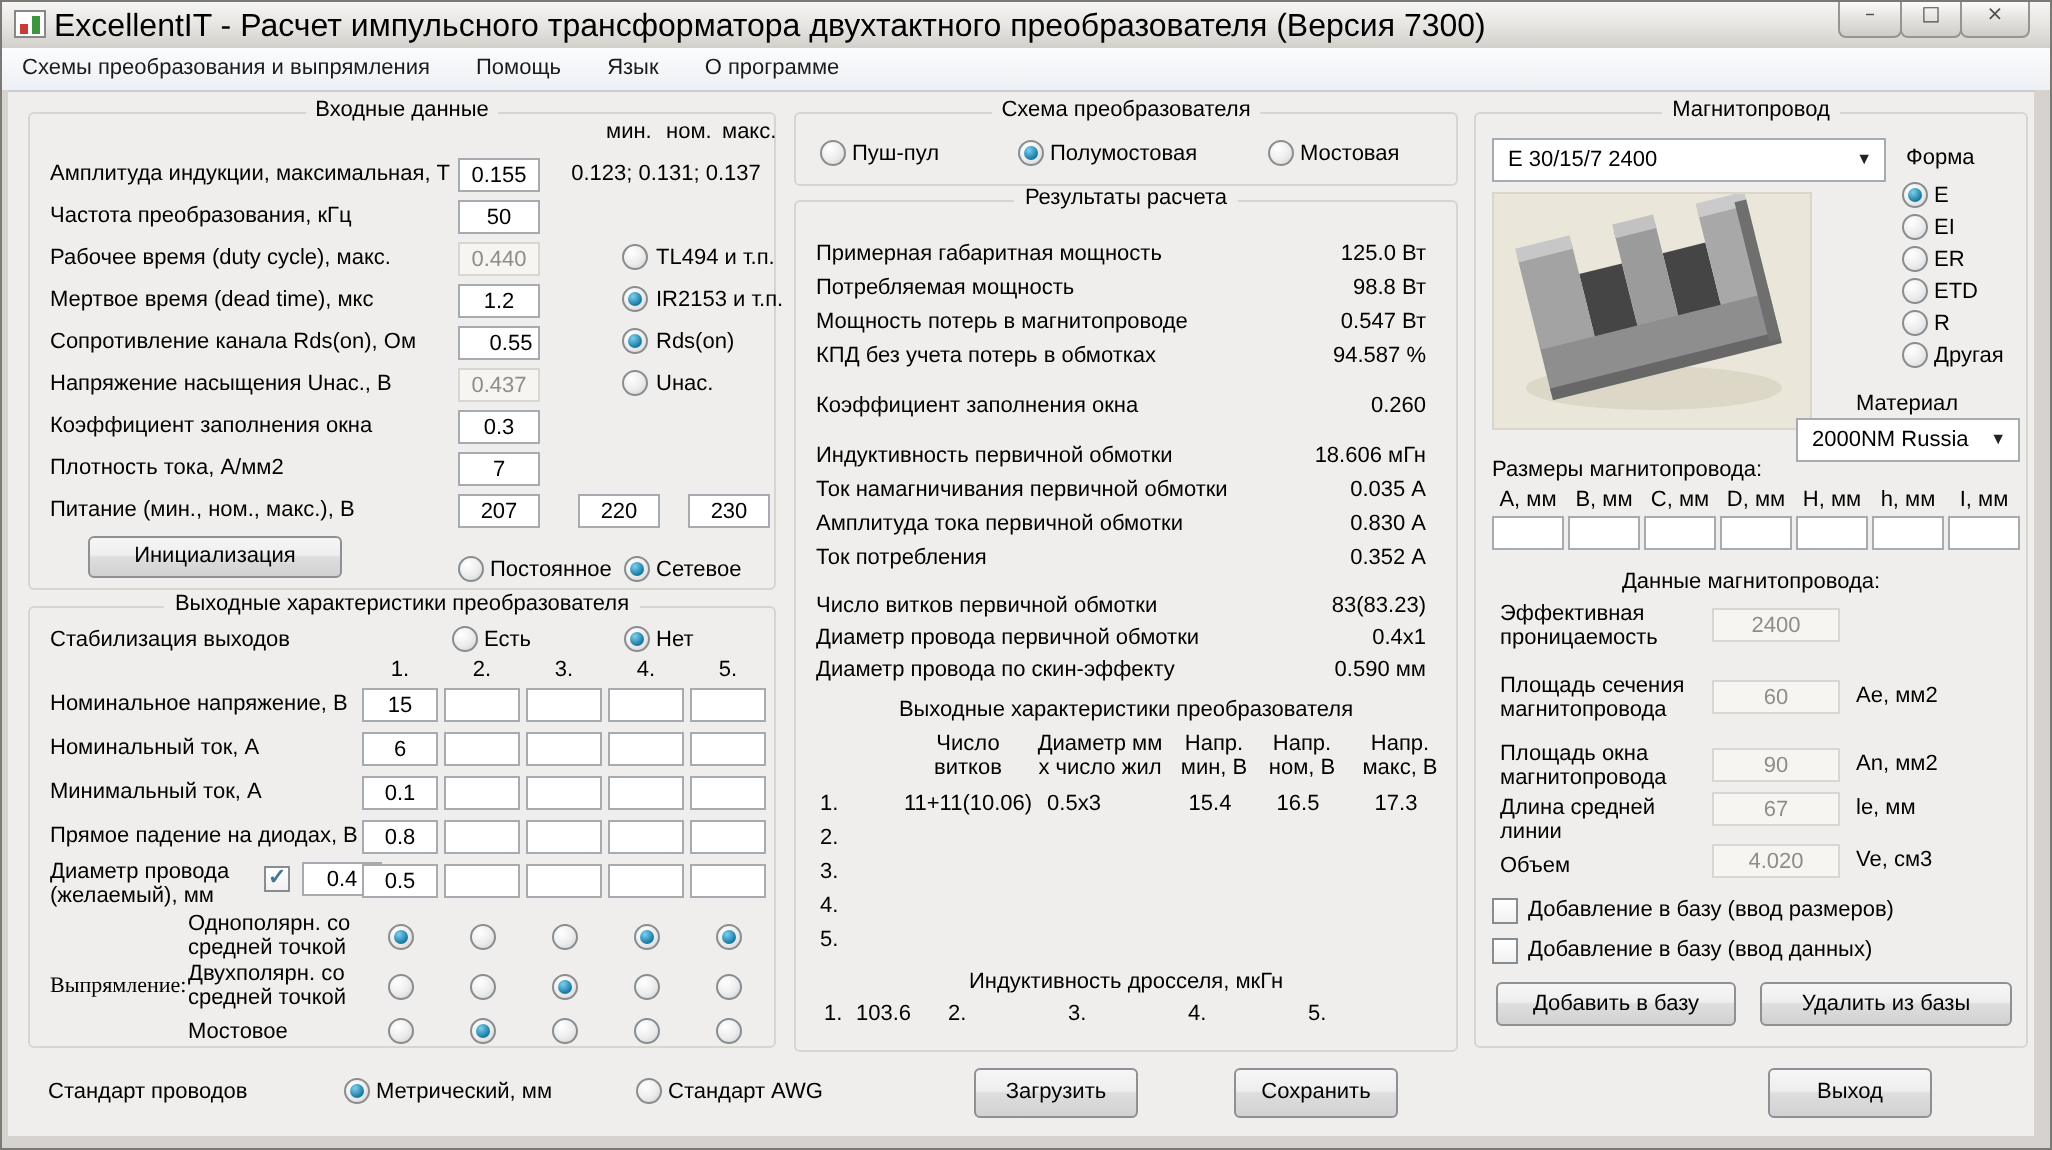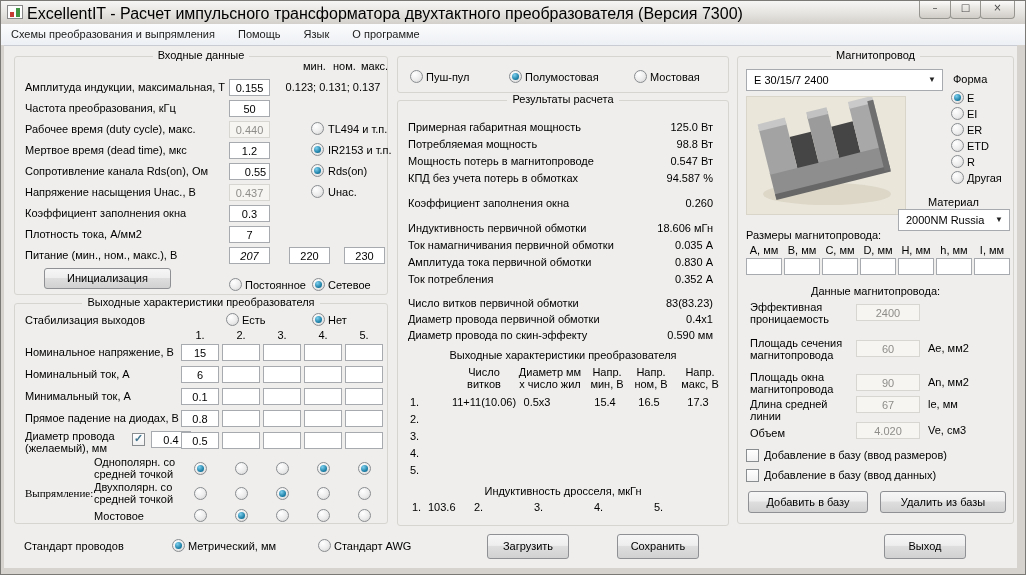--- a/index.html
+++ b/index.html
@@ -97,21 +97,21 @@
   <span class="rd" style="left:296px;top:128px;"></span>
   <span class="lbl" style="left:313px;top:129px;">Uнас.</span>
 
   <span class="lbl" style="left:10px;top:150px;">Коэффициент заполнения окна</span>
   <input class="in" style="left: 214px; top: 148px; width: 41px;" value="0.3">
 
   <span class="lbl" style="left:10px;top:171px;">Плотность тока, А/мм2</span>
   <input class="in" style="left: 214px; top: 169px; width: 41px;" value="7">
 
   <span class="lbl" style="left:10px;top:192px;">Питание (мин., ном., макс.), В</span>
-  <input class="in" style="left: 214px; top: 190px; width: 41px; font-style: italic;" value="207">
+  <input class="in" style="left: 214px; top: 190px; width: 41px;" value="207">
   <input class="in" style="left: 274px; top: 190px; width: 41px;" value="220">
   <input class="in" style="left: 329px; top: 190px; width: 41px;" value="230">
 
   <div class="btn" style="left:29px;top:211px;width:127px;height:21px;line-height:19px;">Инициализация</div>
   <span class="rd" style="left:214px;top:221px;"></span>
   <span class="lbl" style="left:230px;top:222px;">Постоянное</span>
   <span class="rd on" style="left:297px;top:221px;"></span>
   <span class="lbl" style="left:313px;top:222px;">Сетевое</span>
 </div>
 
@@ -192,20 +192,21 @@
   <span class="rd" style="left:343px;top:205px;"></span>
 </div>
 
 <span class="lbl" style="left:24px;top:540px;">Стандарт проводов</span>
 <span class="rd on" style="left:172px;top:539px;"></span>
 <span class="lbl" style="left:188px;top:540px;">Метрический, мм</span>
 <span class="rd" style="left:318px;top:539px;"></span>
 <span class="lbl" style="left:334px;top:540px;">Стандарт AWG</span>
 
 <div class="group" style="left:397px;top:56px;width:330px;height:35px;">
+  <div class="gt"><span>Схема преобразователя</span></div>
   <span class="rd" style="left:12px;top:13px;"></span>
   <span class="lbl" style="left:28px;top:14px;">Пуш-пул</span>
   <span class="rd on" style="left:111px;top:13px;"></span>
   <span class="lbl" style="left:127px;top:14px;">Полумостовая</span>
   <span class="rd" style="left:236px;top:13px;"></span>
   <span class="lbl" style="left:252px;top:14px;">Мостовая</span>
 </div>
 
 <div class="group" style="left:397px;top:100px;width:330px;height:424px;">
   <div class="gt"><span>Результаты расчета</span></div>

